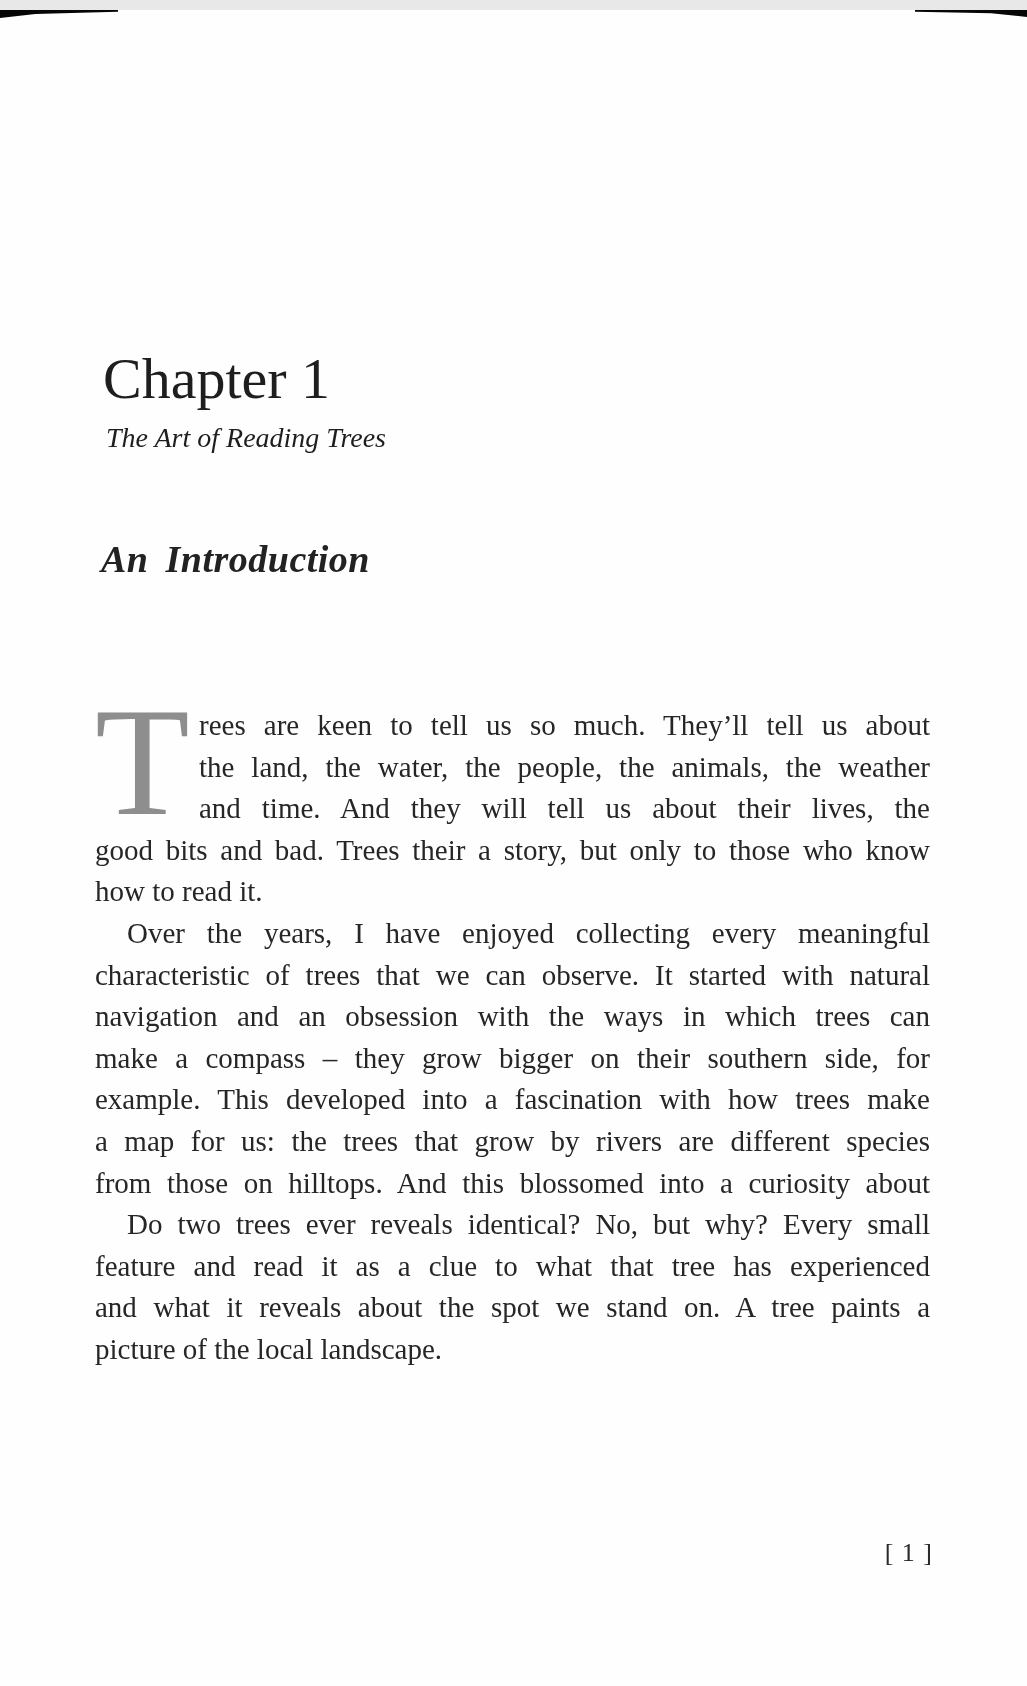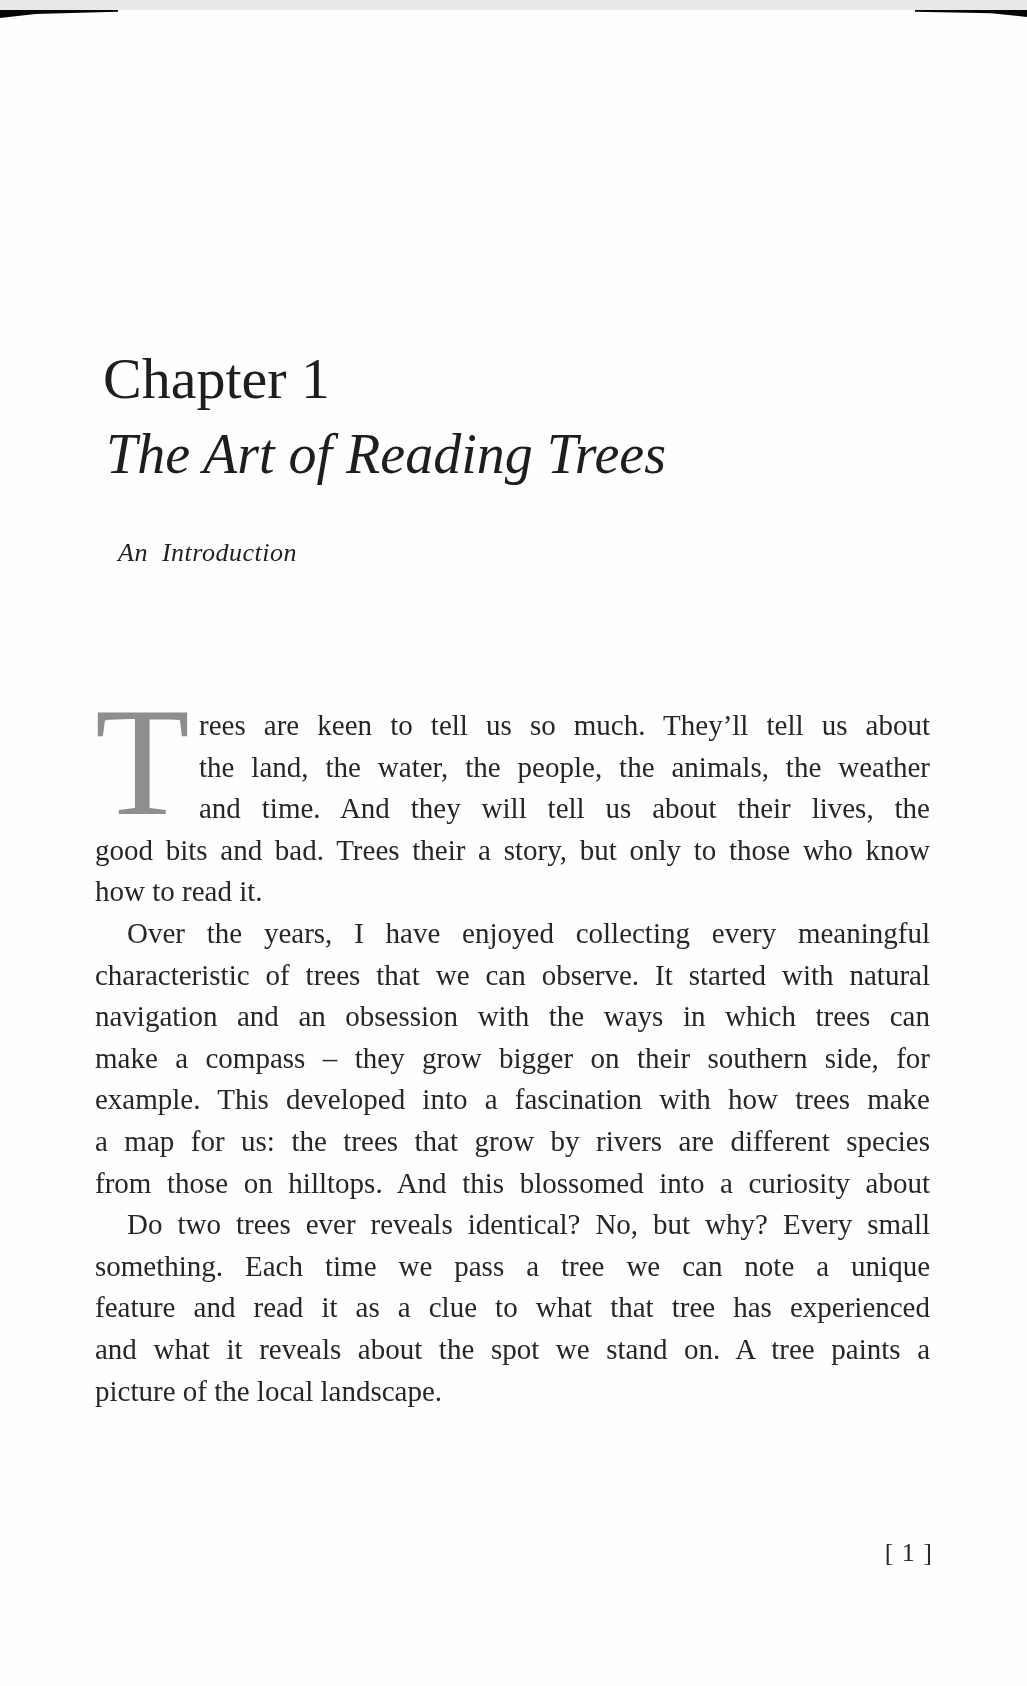--- a/index.html
+++ b/index.html
@@ -23,26 +23,26 @@
     width:112px; height:7px; background:#060606;
     clip-path:polygon(0 0, 100% 0, 100% 100%, 68% 45%, 0 26%);
   }
   .chapter-label {
     position:absolute; left:103px; top:336px;
     font-size:58px; line-height:1.15; font-weight:400;
     color:#1e1e1e; margin:0;
   }
   .chapter-title {
     position:absolute; left:106px; top:412px;
-    font-size:56px; line-height:1.15; font-weight:400;
+    font-size:28px; line-height:1.15; font-weight:400;
     font-style:italic; color:#1e1e1e; margin:0;
   }
   .section-subtitle {
-    position:absolute; left:118px; top:528px;
-    font-size:26px; line-height:1.15; font-weight:400;
+    position:absolute; left:101px; top:528px;
+    font-size:38px; line-height:1.15; font-weight:700;
     font-style:italic; color:#222; margin:0;
     letter-spacing:0.5px; word-spacing:7px;
   }
   .body-text {
     position:absolute; left:95px; top:695px;
     width:835px;
     font-size:29px; line-height:41.6px;
     color:#262626;
   }
   .dropcap {
@@ -89,20 +89,19 @@
 
     <div class="line indent">Over the years, I have enjoyed collecting every meaningful</div>
     <div class="line">characteristic of trees that we can observe. It started with natural</div>
     <div class="line">navigation and an obsession with the ways in which trees can</div>
     <div class="line">make a compass – they grow bigger on their southern side, for</div>
     <div class="line">example. This developed into a fascination with how trees make</div>
     <div class="line">a map for us: the trees that grow by rivers are different species</div>
     <div class="line">from those on hilltops. And this blossomed into a curiosity about</div>
 
     <div class="line indent">Do two trees ever reveals identical? No, but why? Every small</div>
-    <div class="line">something. Each time we pass a tree we can note a unique</div>
     <div class="line">feature and read it as a clue to what that tree has experienced</div>
     <div class="line">and what it reveals about the spot we stand on. A tree paints a</div>
     <div class="line last">picture of the local landscape.</div>
   </div>
 
   <div class="page-number">[ 1 ]</div>
 </div>
 
 </body></html>

